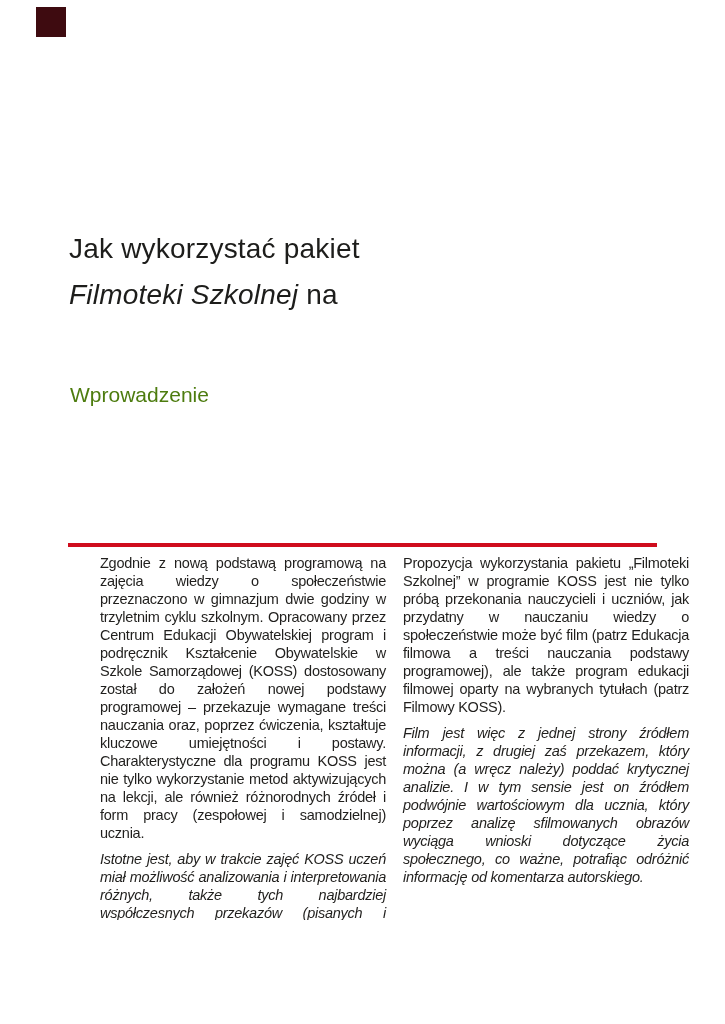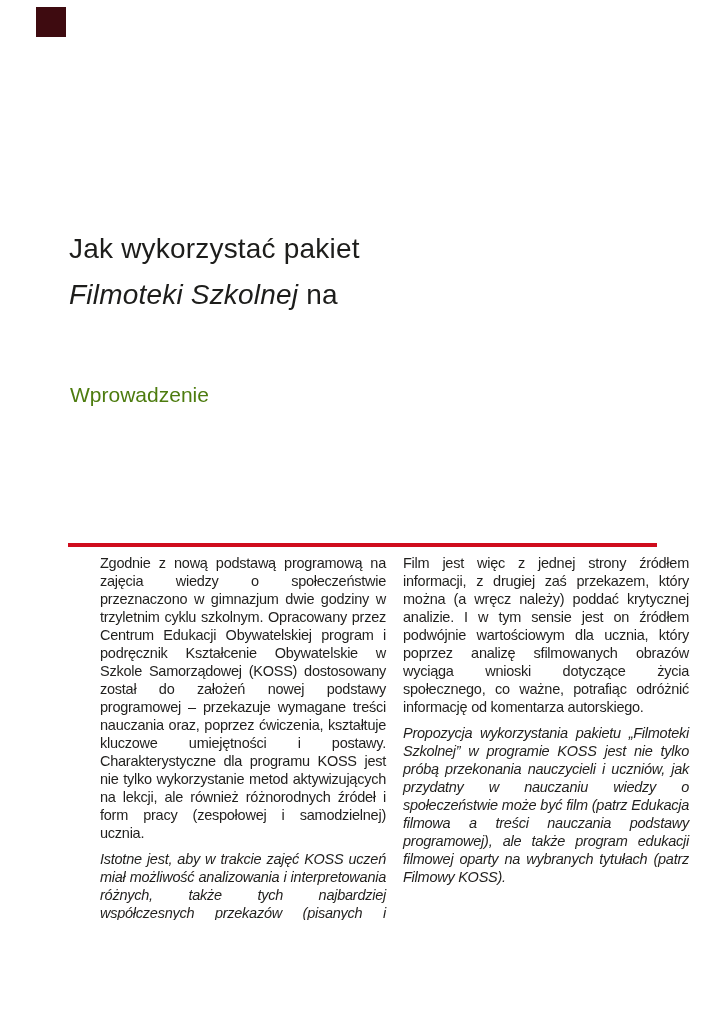--- a/index.html
+++ b/index.html
@@ -102,18 +102,18 @@
   <h2 class="subtitle">Wprowadzenie</h2>
 
   <div class="rule"></div>
 
   <div class="columns">
     <div class="col">
       <p>Zgodnie z nową podstawą programową na zajęcia wiedzy o społeczeństwie przeznaczono w gimnazjum dwie godziny w trzyletnim cyklu szkolnym. Opracowany przez Centrum Edukacji Obywatelskiej program i podręcznik Kształcenie Obywatelskie w Szkole Samorządowej (KOSS) dostosowany został do założeń nowej podstawy programowej – przekazuje wymagane treści nauczania oraz, poprzez ćwiczenia, kształtuje kluczowe umiejętności i postawy. Charakterystyczne dla programu KOSS jest nie tylko wykorzystanie metod aktywizujących na lekcji, ale również różnorodnych źródeł i form pracy (zespołowej i samodzielnej) ucznia.</p>
       <p>Istotne jest, aby w trakcie zajęć KOSS uczeń miał możliwość analizowania i interpretowania różnych, także tych najbardziej współczesnych przekazów (pisanych i audiowizualnych). Obok massmediów (telewizji, prasy, radia, internetu) szczególnie przydatny do analizy zjawisk, które jeszcze nie zostały opisane w sposób naukowy,</p>
     </div>
     <div class="col">
+      <p>Propozycja wykorzystania pakietu „Filmoteki Szkolnej” w programie KOSS jest nie tylko próbą przekonania nauczycieli i uczniów, jak przydatny w nauczaniu wiedzy o społeczeństwie może być film (patrz Edukacja filmowa a treści nauczania podstawy programowej), ale także program edukacji filmowej oparty na wybranych tytułach (patrz Filmowy KOSS).</p>
       <p>Film jest więc z jednej strony źródłem informacji, z drugiej zaś przekazem, który można (a wręcz należy) poddać krytycznej analizie. I w tym sensie jest on źródłem podwójnie wartościowym dla ucznia, który poprzez analizę sfilmowanych obrazów wyciąga wnioski dotyczące życia społecznego, co ważne, potrafiąc odróżnić informację od komentarza autorskiego.</p>
-      <p>Propozycja wykorzystania pakietu „Filmoteki Szkolnej” w programie KOSS jest nie tylko próbą przekonania nauczycieli i uczniów, jak przydatny w nauczaniu wiedzy o społeczeństwie może być film (patrz Edukacja filmowa a treści nauczania podstawy programowej), ale także program edukacji filmowej oparty na wybranych tytułach (patrz Filmowy KOSS).</p>
     </div>
   </div>
 
 </div>
 
 </body></html>

